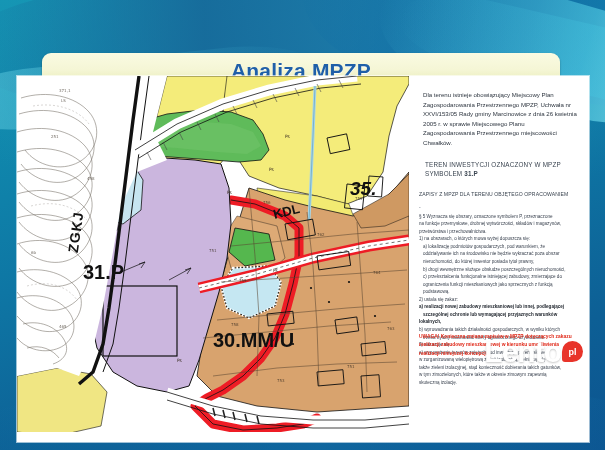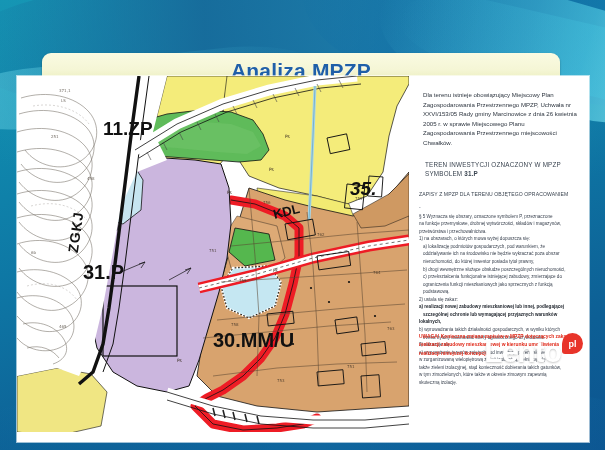--- a/index.html
+++ b/index.html
@@ -109,21 +109,21 @@
     pointer-events:none;
   }
   .wm-text{
     font-size:30px;font-weight:bold;color:#ffffff;letter-spacing:-1px;
     line-height:.92;text-shadow:0 1px 2px rgba(0,0,0,.22);
   }
   .wm-bubble{
     width:21px;height:21px;border-radius:50% 50% 50% 3px;
     background:#e8342a;color:#fff;font-size:9px;font-weight:bold;
     display:flex;align-items:center;justify-content:center;
-    margin-left:1px;margin-bottom:12px;
+    margin-left:1px;margin-bottom:4px;
   }
 </style>
 </head>
 <body>
 
 <div id="slide">
 
   <div class="swoosh sw1"></div>
   <div class="swoosh sw2"></div>
   <div class="swoosh sw3"></div>
@@ -316,21 +316,20 @@
                   <path d="M122,188 L128,186 L124,192"></path>
                 <path d="M152,204 L174,192"></path>
                   <path d="M168,194 L174,192 L170,198"></path>
               </g>
 
               <rect x="0" y="356" width="392" height="10" fill="#ffffff"></rect>
             </g>
           </svg>
         </div>
 
-        <div class="map-label lbl-zp">11.ZP</div>
         <div class="map-label lbl-p">31.P</div>
         <div class="map-label lbl-mmu">30.MM/U</div>
         <div class="map-label lbl-35">35.</div>
         <div class="map-label lbl-kdl">KDL</div>
         <div class="map-label lbl-zgkj">ZGKJ</div>
       </div>
 
       <div class="textcol">
 
         <p class="t-para">Dla terenu istnieje obowiązujący Miejscowy Plan Zagospodarowania Przestrzennego MPZP, Uchwała nr XXVI/153/05 Rady gminy Marcinowice z dnia  26 kwietnia 2005 r. w sprawie Miejscowego Planu Zagospodarowania Przestrzennego miejscowości Chwałków.</p>

